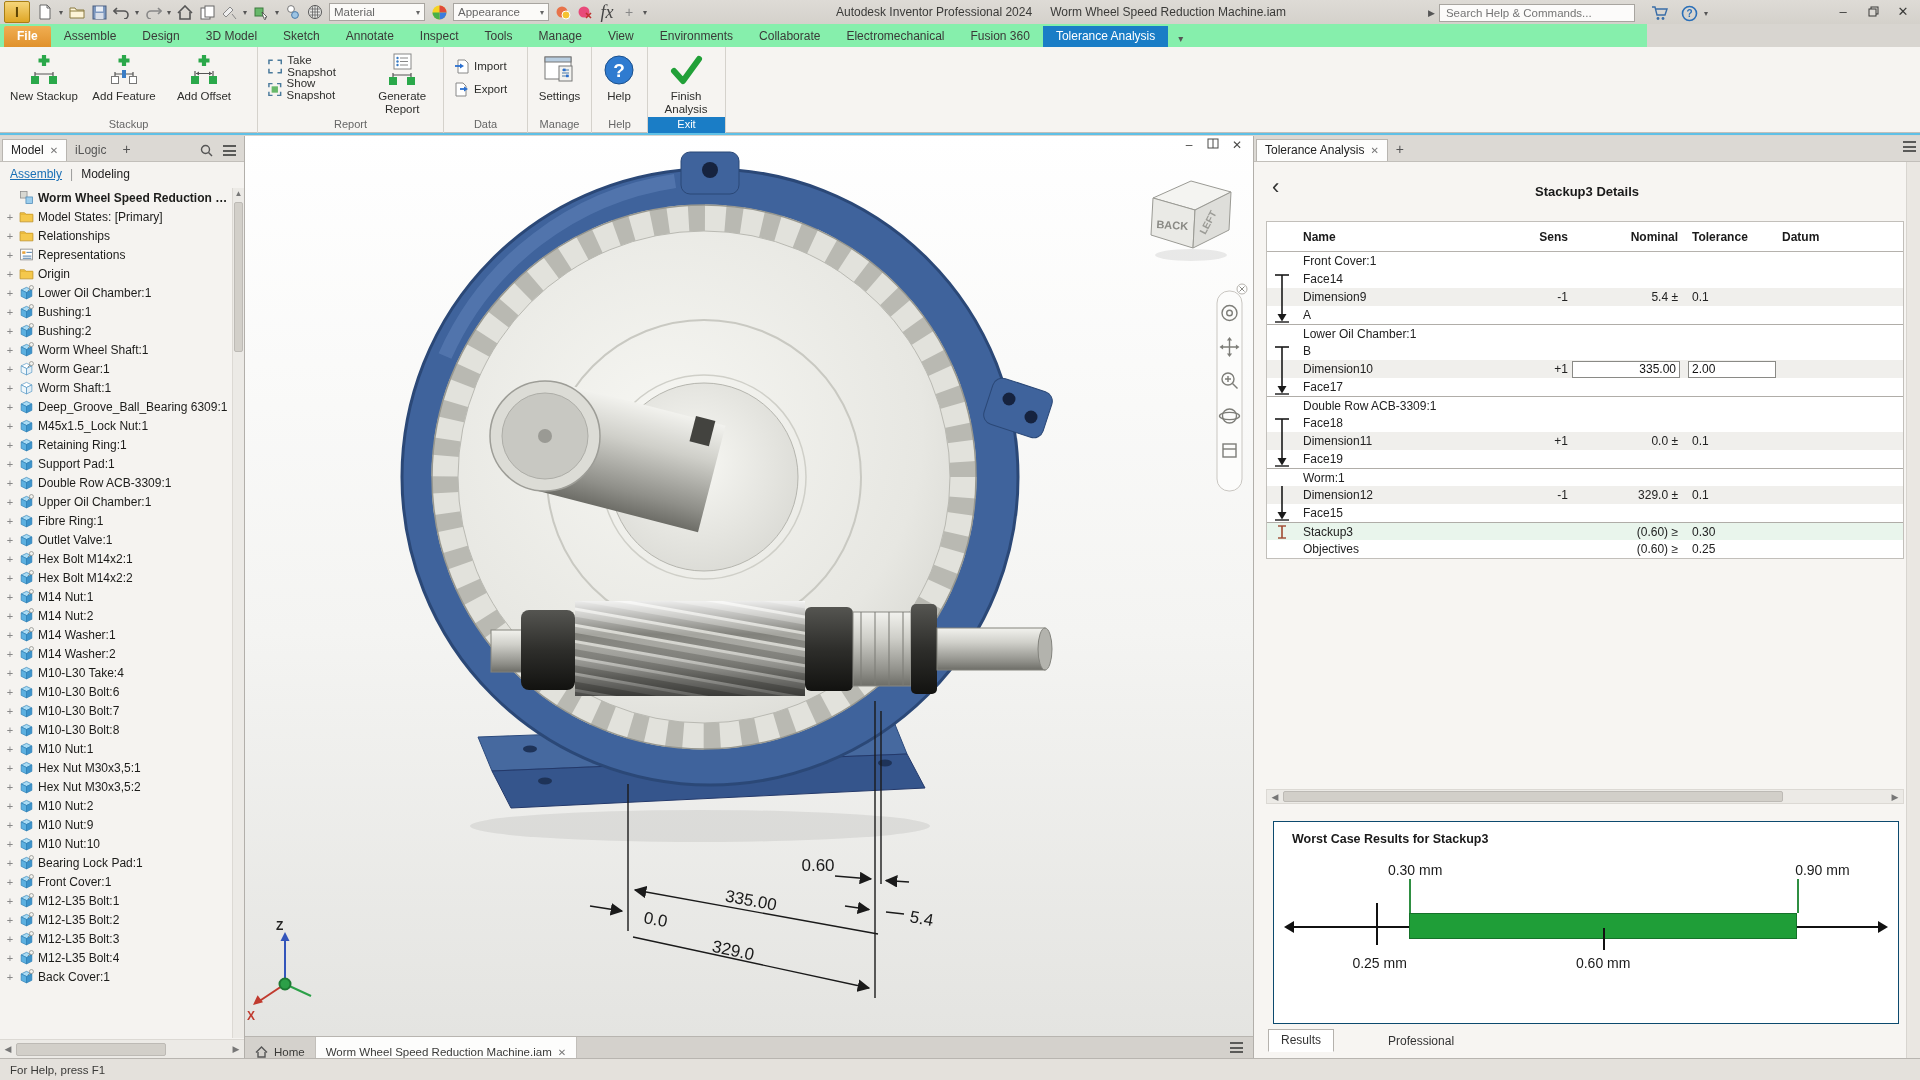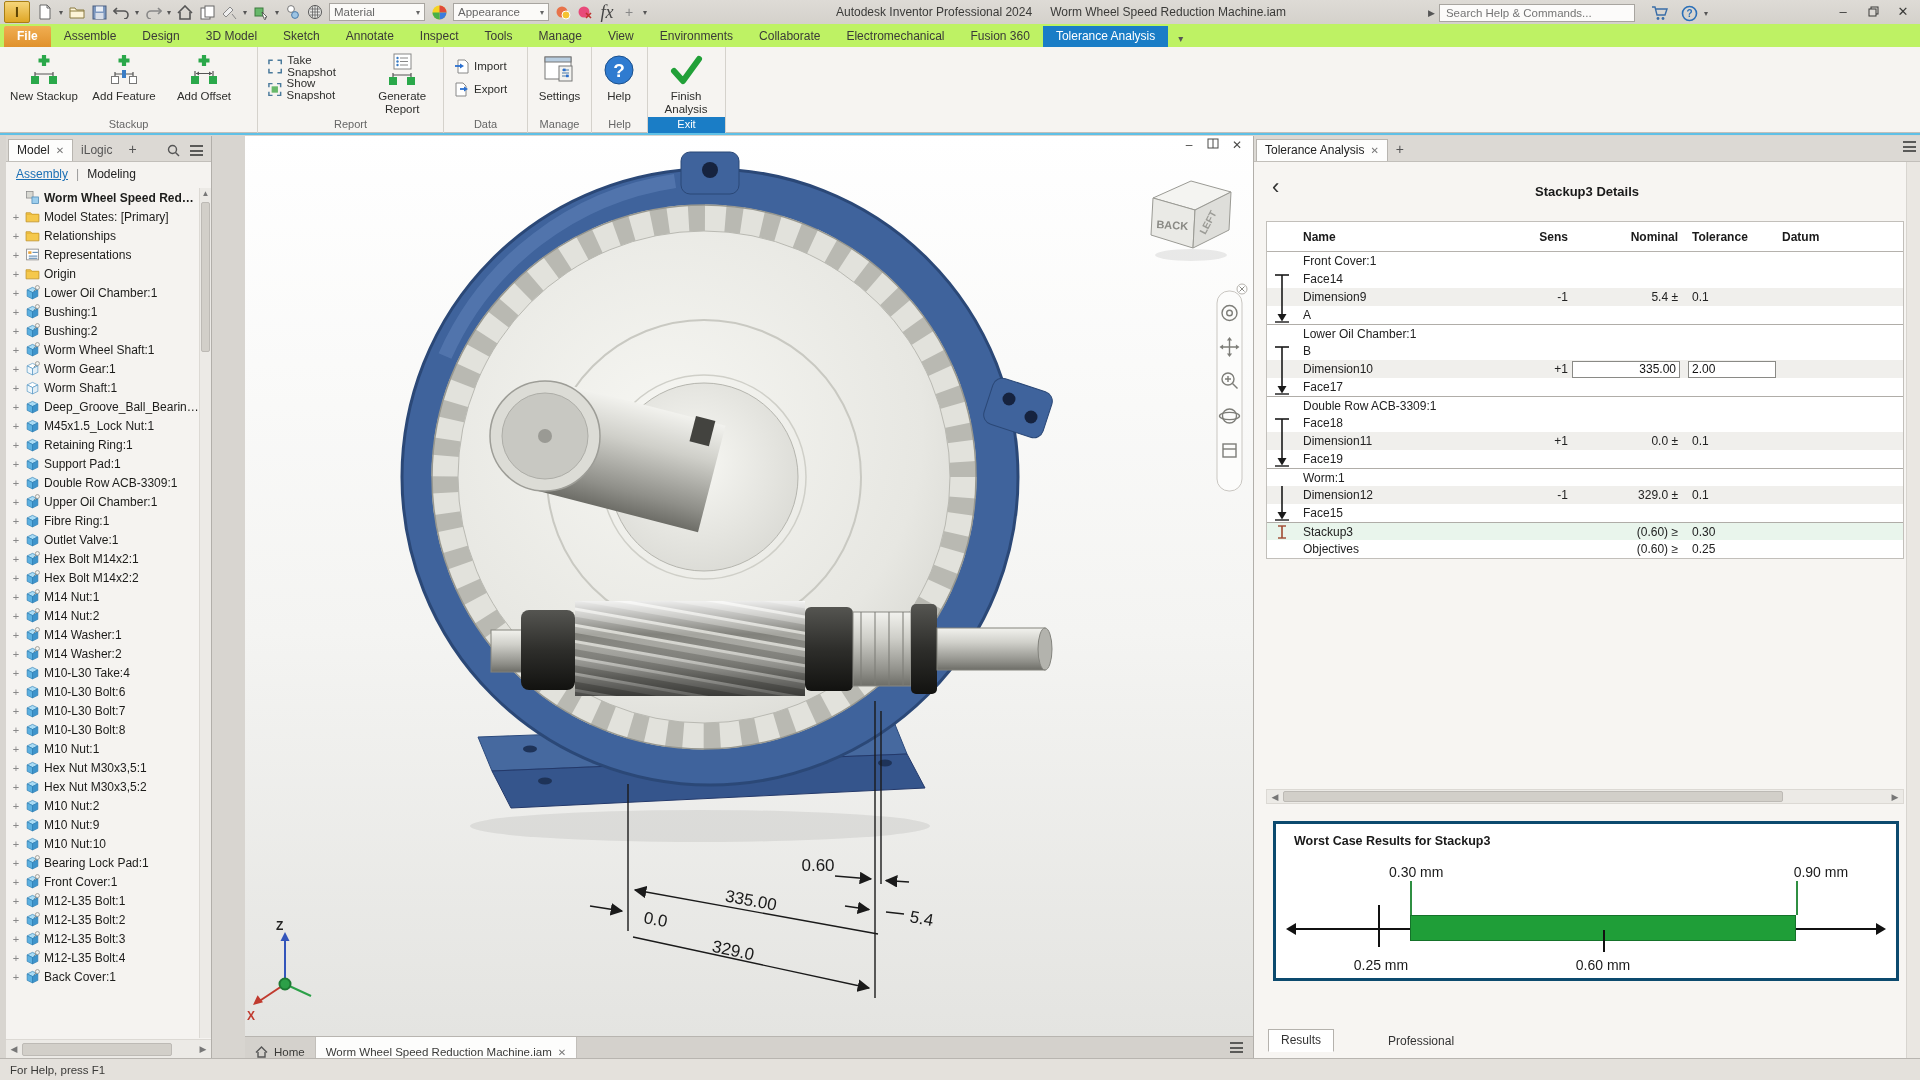--- a/index.html
+++ b/index.html
@@ -10,38 +10,38 @@
 #titlebar{position:absolute;left:0;top:0;width:1920px;height:24px;background:linear-gradient(#dedbd6,#d4d1cb);display:flex;align-items:center;}
 .qicon{width:22px;height:20px;display:inline-flex;align-items:center;justify-content:center;flex:0 0 auto;color:#4a4a48;}
 .qcaret{width:10px;color:#555;font-size:8px;display:inline-flex;align-items:center;justify-content:center;}
 #app-logo{width:26px;height:22px;background:linear-gradient(#f5d57a,#dfa625);border:1px solid #a87f16;border-radius:2px;color:#5d4405;font-weight:bold;font-size:14px;display:flex;align-items:center;justify-content:center;margin:0 4px 0 4px;}
 .qselect{height:18px;background:#fbfaf8;border:1px solid #a8a5a0;display:flex;align-items:center;justify-content:space-between;padding:0 4px;color:#666;font-size:11.5px;width:96px;margin:0 3px;}
 .title-text{position:absolute;left:836px;top:5px;display:flex;gap:18px;font-size:12px;color:#3a3a38;white-space:nowrap;}
 #search-wrap{position:absolute;left:1428px;top:3px;display:flex;align-items:center;}
 #search-input{width:196px;height:18px;border:1px solid #a8a5a0;background:#fcfbfa;font-size:11.5px;padding:0 6px;color:#444;font-family:"Liberation Sans",sans-serif;}
 .winbtn{position:absolute;top:0;width:30px;height:22px;display:flex;align-items:center;justify-content:center;color:#3a3a38;font-size:13px;}
 
-#tabrow{position:absolute;left:0;top:24px;width:1920px;height:23px;display:flex;align-items:flex-end;padding-left:4px;background:#bef264;}
+#tabrow{position:absolute;left:0;top:24px;width:1647px;height:23px;display:flex;align-items:flex-end;padding-left:4px;background:#86efac;}
 .rtab{padding:3px 13px 4px;font-size:12px;color:#3a3a38;white-space:nowrap;cursor:default;}
 .rtab.file{background:linear-gradient(#f0ae52,#e0912c);color:#fff;font-weight:bold;border-radius:2px 2px 0 0;}
 .rtab.active{background:var(--accent_blue);color:#fff;}
 #ribbon-overflow{margin-left:4px;padding:3px 6px;color:#555;font-size:10px;}
 
 #ribbon{position:absolute;left:0;top:47px;width:1920px;height:86px;background:#f6f4f1;border-bottom:1px solid #c2bfba;display:flex;}
 .rgroup{position:relative;height:86px;border-right:1px solid #d5d2cc;padding:3px 4px 17px;display:flex;align-items:flex-start;}
 .rgroup .glabel{position:absolute;left:0;right:0;bottom:0;height:16px;font-size:11px;color:#666;text-align:center;line-height:15px;}
 .rgroup.exit .glabel{background:var(--accent_blue);color:#fff;}
 .bigbtn{width:80px;display:flex;flex-direction:column;align-items:center;padding-top:3px;font-size:11.5px;color:#2e2e2c;text-align:center;line-height:1.15;}
 .bigbtn .bicon{width:34px;height:34px;margin-bottom:3px;}
 .smallcol{display:flex;flex-direction:column;gap:3px;padding-top:6px;}
 .smallbtn{display:flex;align-items:center;gap:5px;font-size:11.5px;color:#2e2e2c;height:20px;padding:0 6px;}
 
 #cyanline{position:absolute;left:0;top:133px;width:1920px;height:2px;background:#5fc0e6;}
 
-#leftpanel{position:absolute;left:6px;top:136px;width:206px;height:922px;background:#f5f3f0;border-right:1px solid #b2afaa;}
+#leftpanel{position:absolute;left:0;top:136px;width:245px;height:922px;background:#f5f3f0;border-right:1px solid #b2afaa;}
 #lp-tabs{height:26px;background:#dcd9d4;display:flex;align-items:flex-end;padding-left:2px;border-bottom:1px solid #c2bfba;}
 .lp-tab{display:flex;align-items:center;gap:6px;padding:3px 8px 4px;font-size:12px;color:#555;}
 .lp-tab.active{background:#fdfdfc;border:1px solid #b8b5b0;border-bottom:none;color:#222;}
 .lp-right{margin-left:auto;display:flex;align-items:center;gap:10px;padding-right:8px;padding-bottom:4px;}
 #lp-views{height:24px;display:flex;align-items:center;gap:8px;padding-left:10px;font-size:12px;}
 #lp-views .asm{color:#1a6fb5;text-decoration:underline;}
 #lp-views .sep{color:#999;}
 #tree{position:absolute;left:0;top:52px;right:12px;bottom:20px;overflow:hidden;}
 .titem{display:flex;align-items:center;height:19px;padding-left:5px;gap:4px;white-space:nowrap;}
 .titem .exp{width:10px;color:#888;font-size:11px;text-align:center;flex:0 0 auto;}
@@ -83,21 +83,21 @@
 .c.tol{padding-left:8px;}
 .thead .c{color:#1a1a1a;}
 .c.gut{justify-content:center;}
 .tin{height:17px;border:1px solid #8a8a86;font-size:12px;font-family:"Liberation Sans",sans-serif;padding:0 3px;background:#fff;color:#111;}
 .tin.right{text-align:right;width:108px;}
 .tin.left{width:88px;margin-left:2px;}
 #rp-hscroll{position:absolute;left:12px;right:16px;top:653px;height:15px;background:#eceae6;border:1px solid #dcd9d4;display:flex;align-items:center;}
 #rp-hthumb{height:11px;width:500px;background:#d2cfc9;border:1px solid #bdbab5;border-radius:2px;}
 #rp-strip{position:absolute;right:0;top:26px;bottom:0;width:14px;background:#eae7e2;border-left:1px solid #d8d5d0;}
 
-#chartbox{position:absolute;left:19px;top:685px;width:626px;height:160px;background:#fff;border:3px solid #0c4a6e;}
+#chartbox{position:absolute;left:19px;top:685px;width:626px;height:203px;background:#fff;border:1px solid #0c4a6e;}
 #chart-title{position:absolute;left:18px;top:10px;font-size:12.5px;font-weight:bold;color:#1a1a1a;}
 #c-axis{position:absolute;left:2%;right:2%;top:104px;height:2px;background:#111;}
 #c-axis:before,#c-axis:after{content:"";position:absolute;top:-5px;border-top:6px solid transparent;border-bottom:6px solid transparent;}
 #c-axis:before{left:-2px;border-right:10px solid #111;}
 #c-axis:after{right:-2px;border-left:10px solid #111;}
 #c-bar{position:absolute;top:91px;height:26px;background:var(--chart_green);border:1px solid #15722a;}
 .whisk{position:absolute;top:57px;height:34px;width:2px;background:#2f8f42;}
 #c-low{position:absolute;top:81px;height:42px;width:2px;background:#111;}
 #c-cen{position:absolute;top:106px;height:22px;width:2px;background:#111;}
 .clabel{position:absolute;transform:translateX(-50%);font-size:14px;color:#1a1a1a;white-space:nowrap;}

